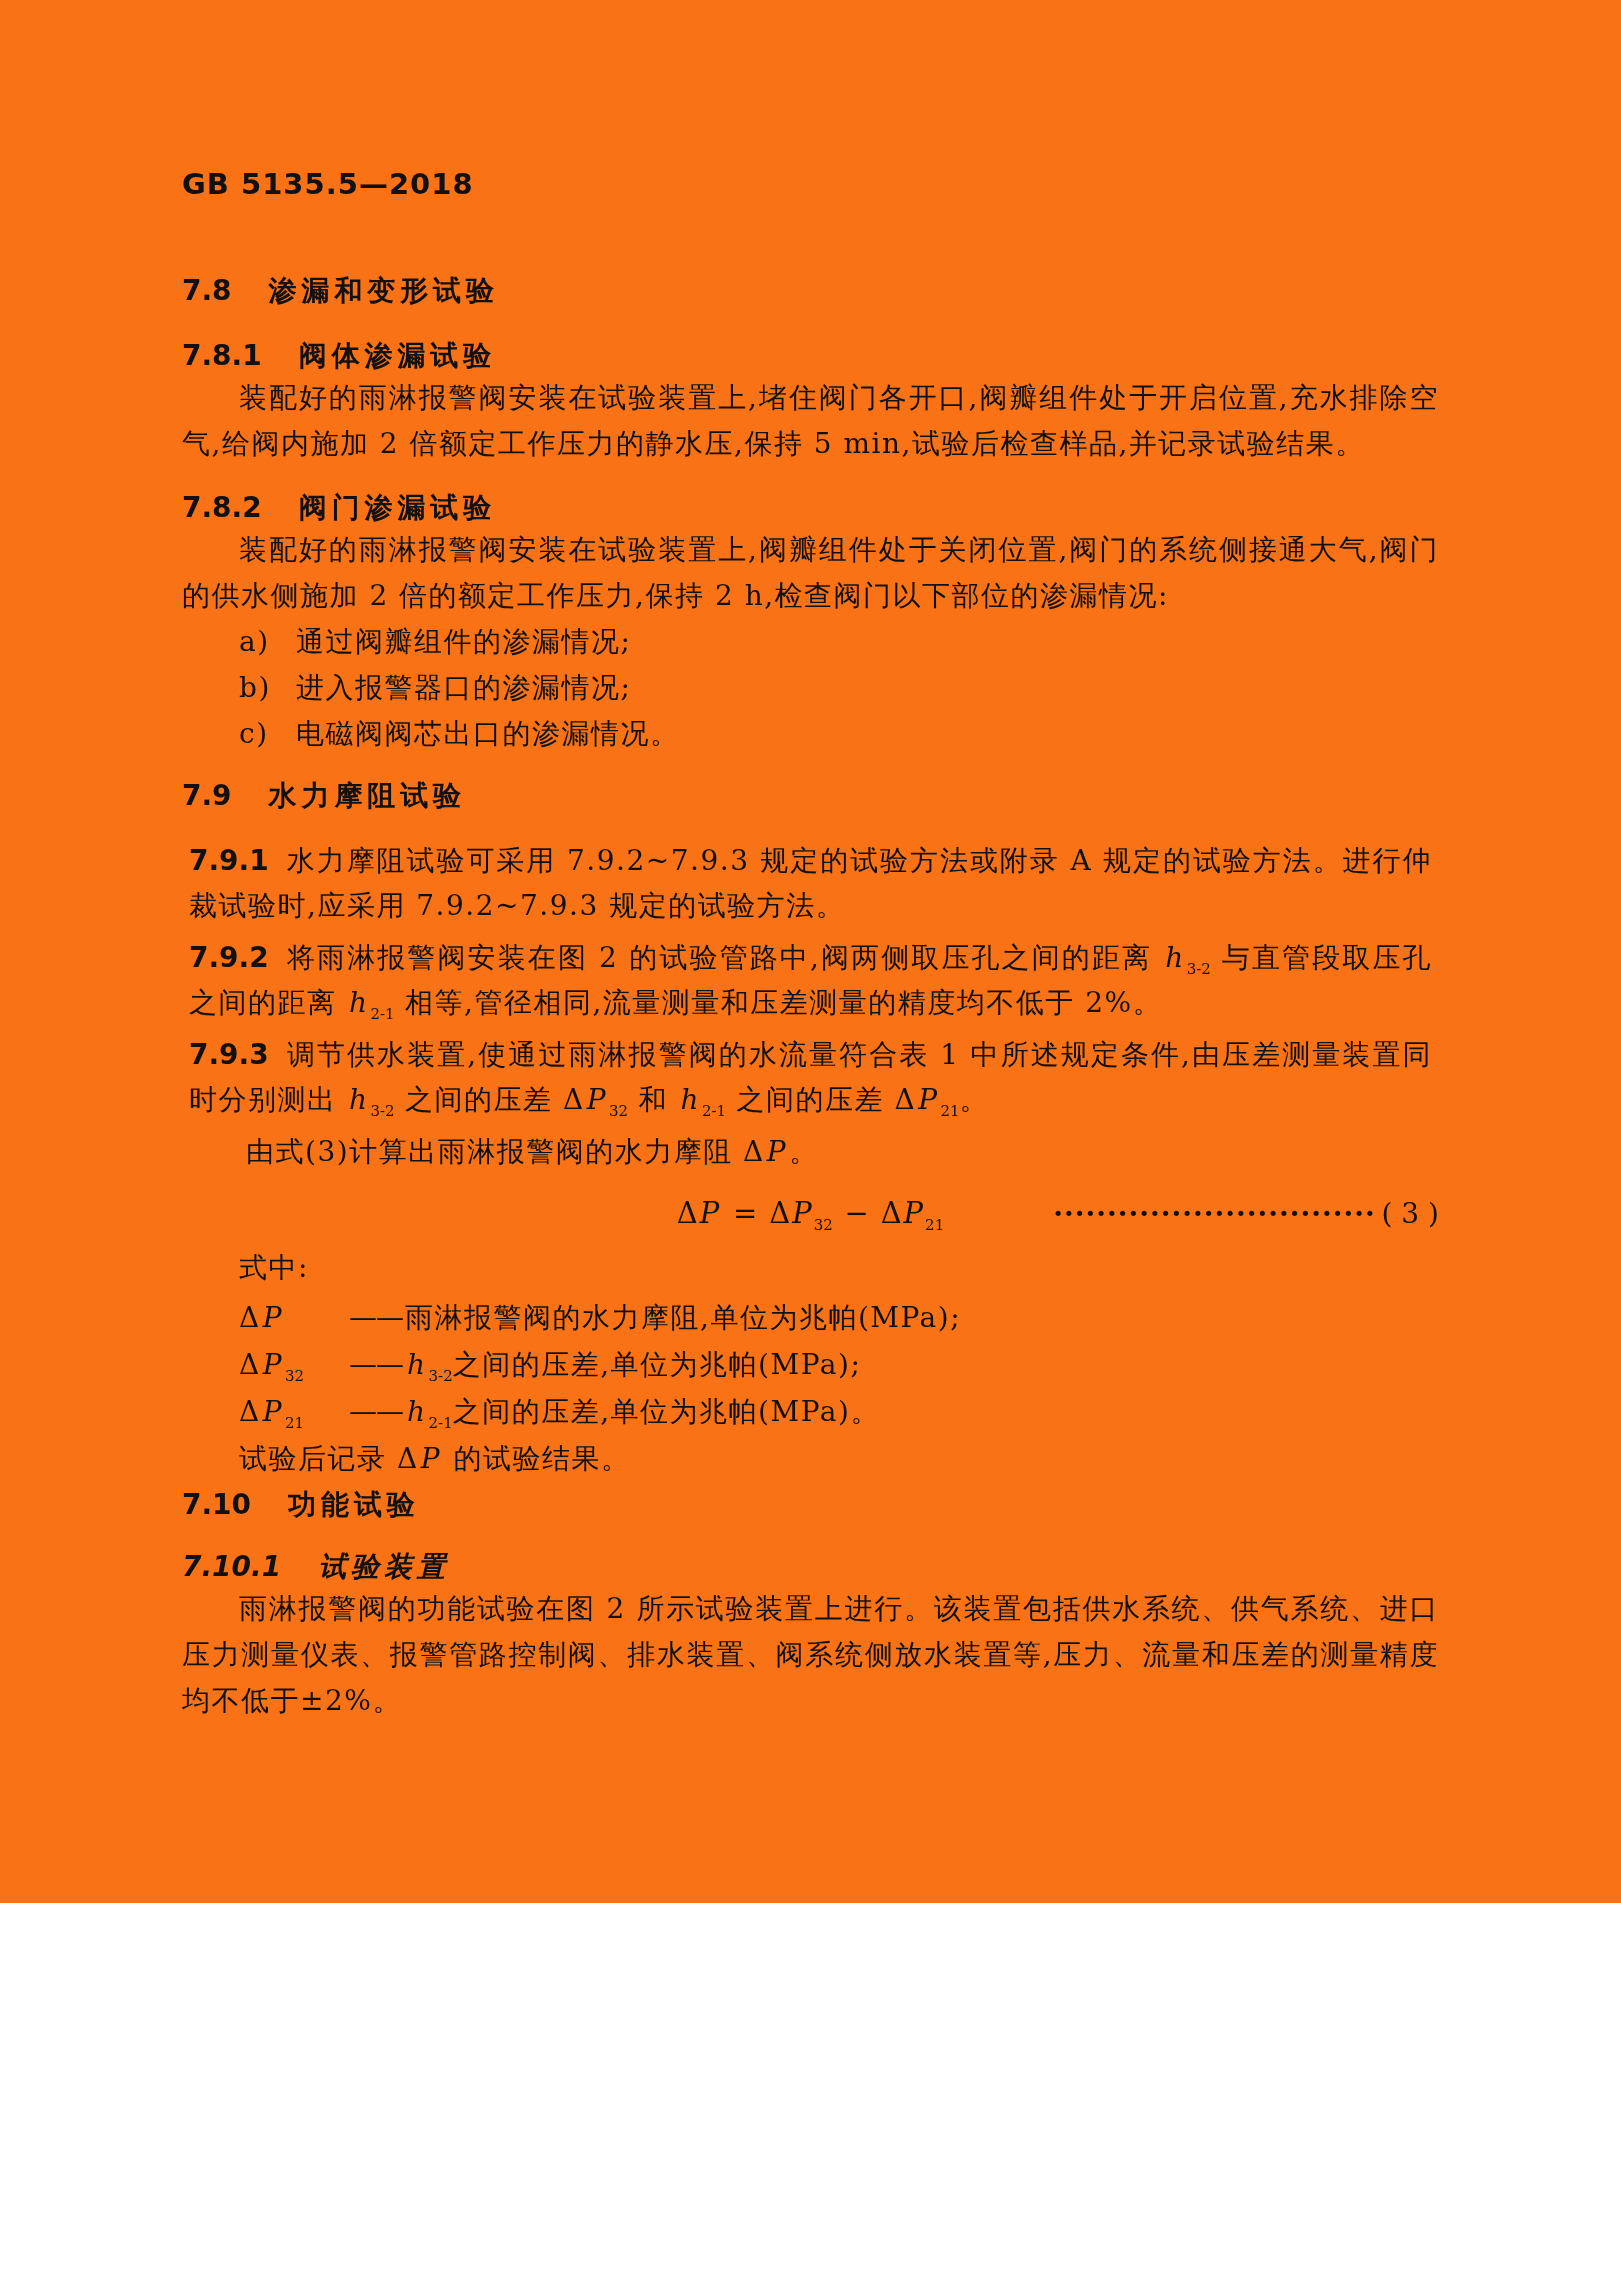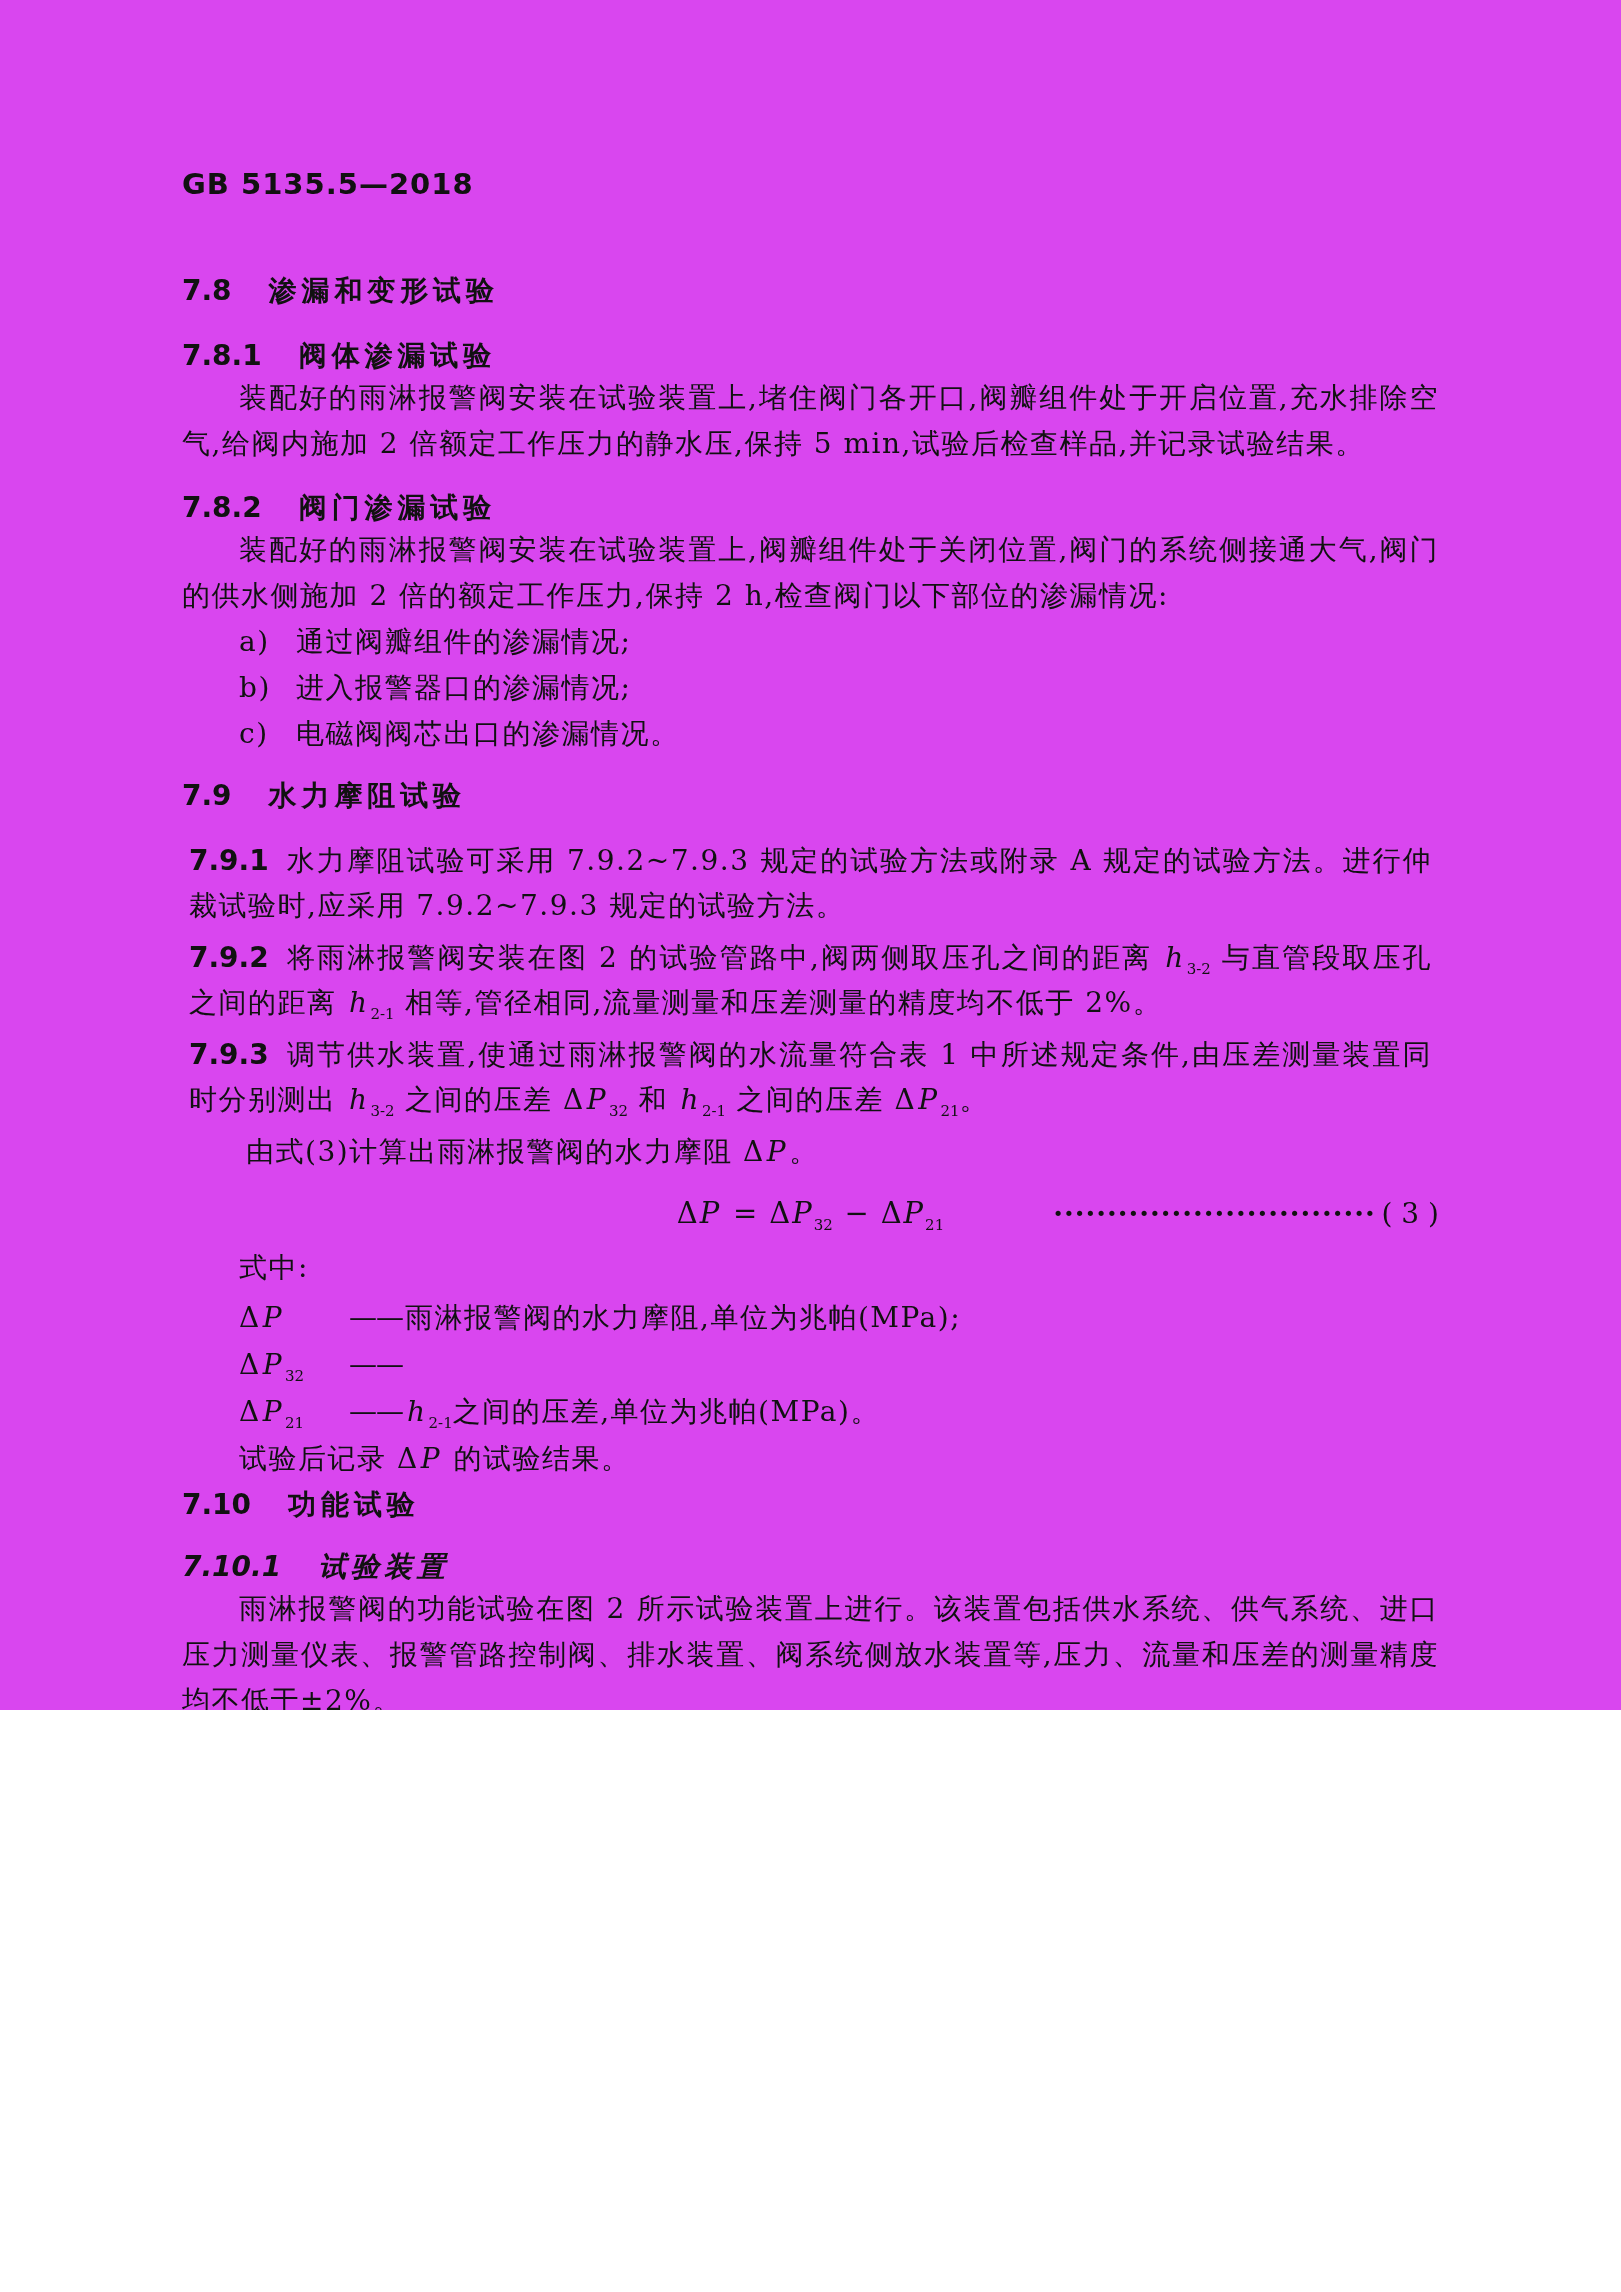--- a/index.html
+++ b/index.html
@@ -1,17 +1,17 @@
 <!DOCTYPE html>
 <html><head>
 <meta charset="utf-8">
 <style>
   html,body { margin:0; padding:0; background:#ffffff; }
   .page {
-    position:relative; width:1621px; height:1710px; background:#d946ef;
+    position:relative; width:1621px; height:1903px; background:#f97316;
     color:#111; font-family:"DejaVu Serif","Liberation Serif",serif;
     overflow:hidden;
   }
   .content { padding:167px 182px 0 182px; }
 
   .doc-header {
     font-family:"DejaVu Sans","Liberation Sans",sans-serif;
     font-weight:bold; font-size:29px; letter-spacing:1px; line-height:35px;
   }
 
@@ -153,20 +153,21 @@
 
     <div class="defs">
       <div class="def-row">
         <span class="def-sym"><span class="md">Δ</span><span class="mp">P</span></span>
         <span class="def-dash">——</span>
         <span>雨淋报警阀的水力摩阻,单位为兆帕(MPa);</span>
       </div>
       <div class="def-row">
         <span class="def-sym"><span class="md">Δ</span><span class="mp">P</span><sub>32</sub></span>
         <span class="def-dash">——</span>
+        <span><span class="mh">h</span><sub>3-2</sub><span>之间的压差,单位为兆帕(MPa);</span></span>
       </div>
       <div class="def-row">
         <span class="def-sym"><span class="md">Δ</span><span class="mp">P</span><sub>21</sub></span>
         <span class="def-dash">——</span>
         <span><span class="mh">h</span><sub>2-1</sub><span>之间的压差,单位为兆帕(MPa)。</span></span>
       </div>
       <div class="rec">
         <span>试验后记录 </span><span class="md">Δ</span><span class="mp">P</span><span> 的试验结果。</span>
       </div>
     </div>

